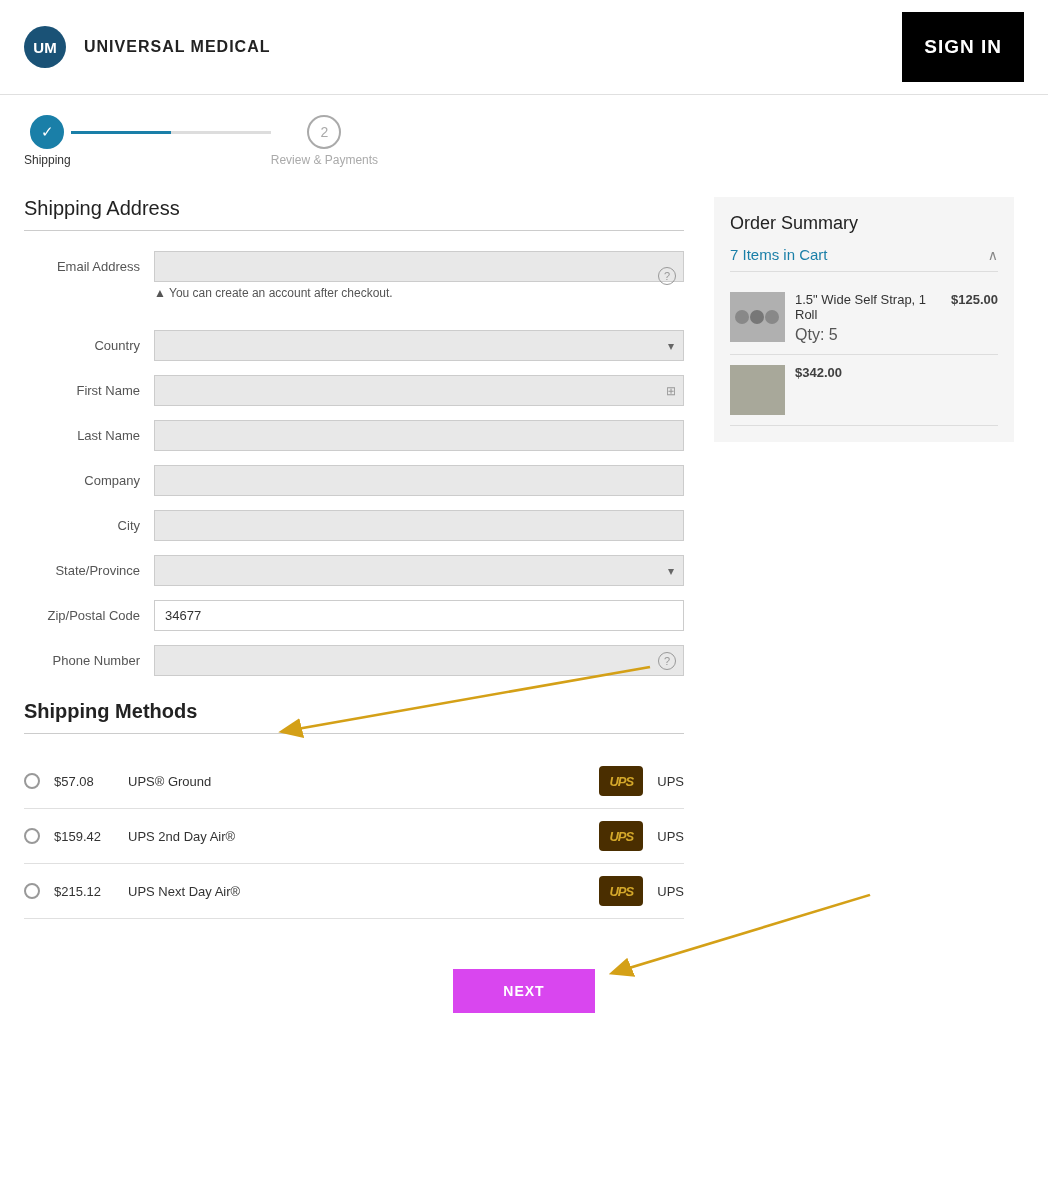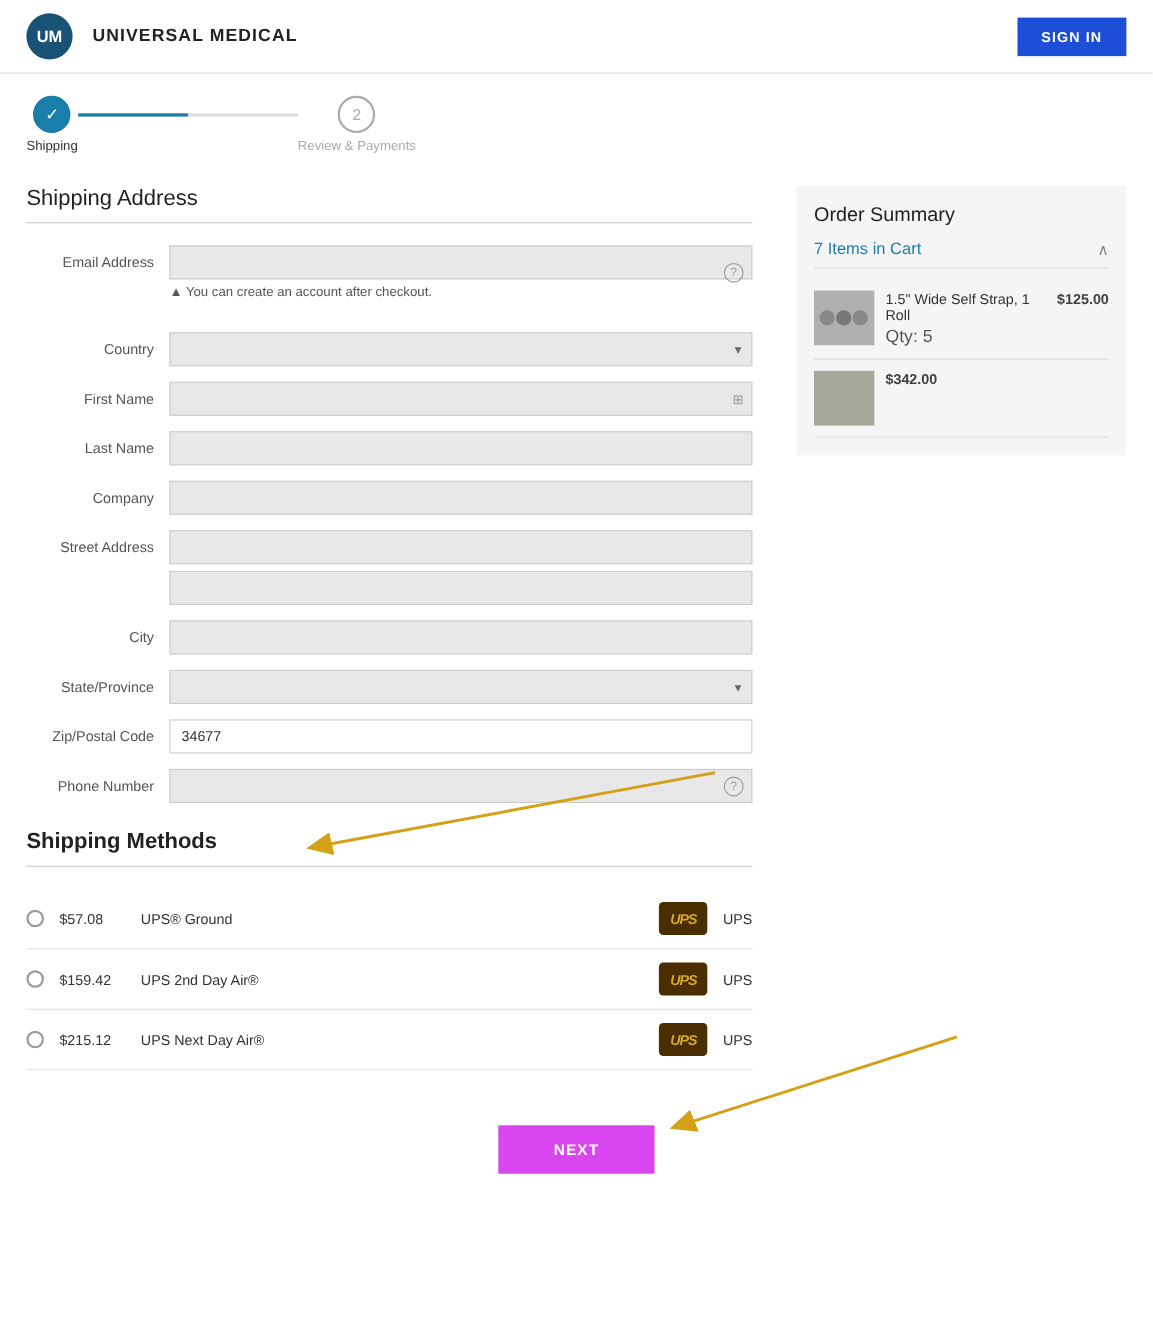--- a/index.html
+++ b/index.html
@@ -3,34 +3,34 @@
   <meta charset="utf-8">
   <style>
     * { box-sizing: border-box; margin: 0; padding: 0; }
     body { font-family: Arial, sans-serif; background: #fff; color: #333; font-size: 14px; }
 
     
     .header { display: flex; align-items: center; justify-content: space-between; padding: 12px 24px; border-bottom: 1px solid #e0e0e0; }
     .logo { display: flex; align-items: center; gap: 18px; }
     .logo-circle { width: 42px; height: 42px; background: #1a5276; border-radius: 50%; display: flex; align-items: center; justify-content: center; color: #fff; font-weight: bold; font-size: 15px; }
     .logo-text { font-size: 16px; font-weight: bold; letter-spacing: 1px; color: #222; }
-    .sign-in-btn { background: #1d4ed8; color: #fff; border: none; padding: 10px 22px; font-size: 13px; font-weight: bold; letter-spacing: 1px; cursor: pointer; }
+    .sign-in-btn { background: #000000; color: #fff; border: none; padding: 24px 22px; font-size: 19px; font-weight: bold; letter-spacing: 1px; cursor: pointer; }
 
     
     .progress-bar { display: flex; align-items: center; padding: 20px 24px 10px; gap: 0; }
     .step { display: flex; flex-direction: column; align-items: center; }
     .step-circle { width: 34px; height: 34px; border-radius: 50%; border: 2px solid #1a7fa8; background: #1a7fa8; display: flex; align-items: center; justify-content: center; color: #fff; font-size: 15px; }
     .step-circle.inactive { background: #fff; border-color: #aaa; color: #aaa; font-size: 14px; }
     .step-label { font-size: 12px; color: #333; margin-top: 4px; }
     .step-label.inactive { color: #aaa; }
     .step-line { width: 100px; height: 3px; background: #1a7fa8; margin-bottom: 18px; }
     .step-line.inactive { background: #ddd; }
 
     
-    .main-content { display: flex; padding: 20px 24px; gap: 40px; }
+    .main-content { display: flex; padding: 20px 24px; gap: 30px; }
     .form-section { flex: 1; max-width: 660px; }
     .sidebar { width: 300px; }
 
     
     .section-title { font-size: 20px; font-weight: normal; color: #222; margin-bottom: 10px; }
     .section-divider { border: none; border-top: 1px solid #ccc; margin-bottom: 20px; }
 
     
     .form-group { display: flex; align-items: flex-start; margin-bottom: 14px; }
     .form-label { width: 130px; text-align: right; padding-right: 14px; padding-top: 8px; color: #555; font-size: 13px; flex-shrink: 0; }
@@ -152,27 +152,20 @@
         </div>
       </div>
 
       <div class="form-group">
         <label class="form-label">Company</label>
         <div class="form-input-wrap">
           <input class="form-input" type="text" style="">
         </div>
       </div>
 
-      <div class="form-group">
-        <label class="form-label">Street Address</label>
-        <div class="form-input-stack">
-          <input class="form-input" type="text" style="">
-          <input class="form-input" type="text" style="">
-        </div>
-      </div>
 
       <div class="form-group">
         <label class="form-label">City</label>
         <div class="form-input-wrap">
           <input class="form-input" type="text" style="">
         </div>
       </div>
 
       <div class="form-group">
         <label class="form-label">State/Province</label>

